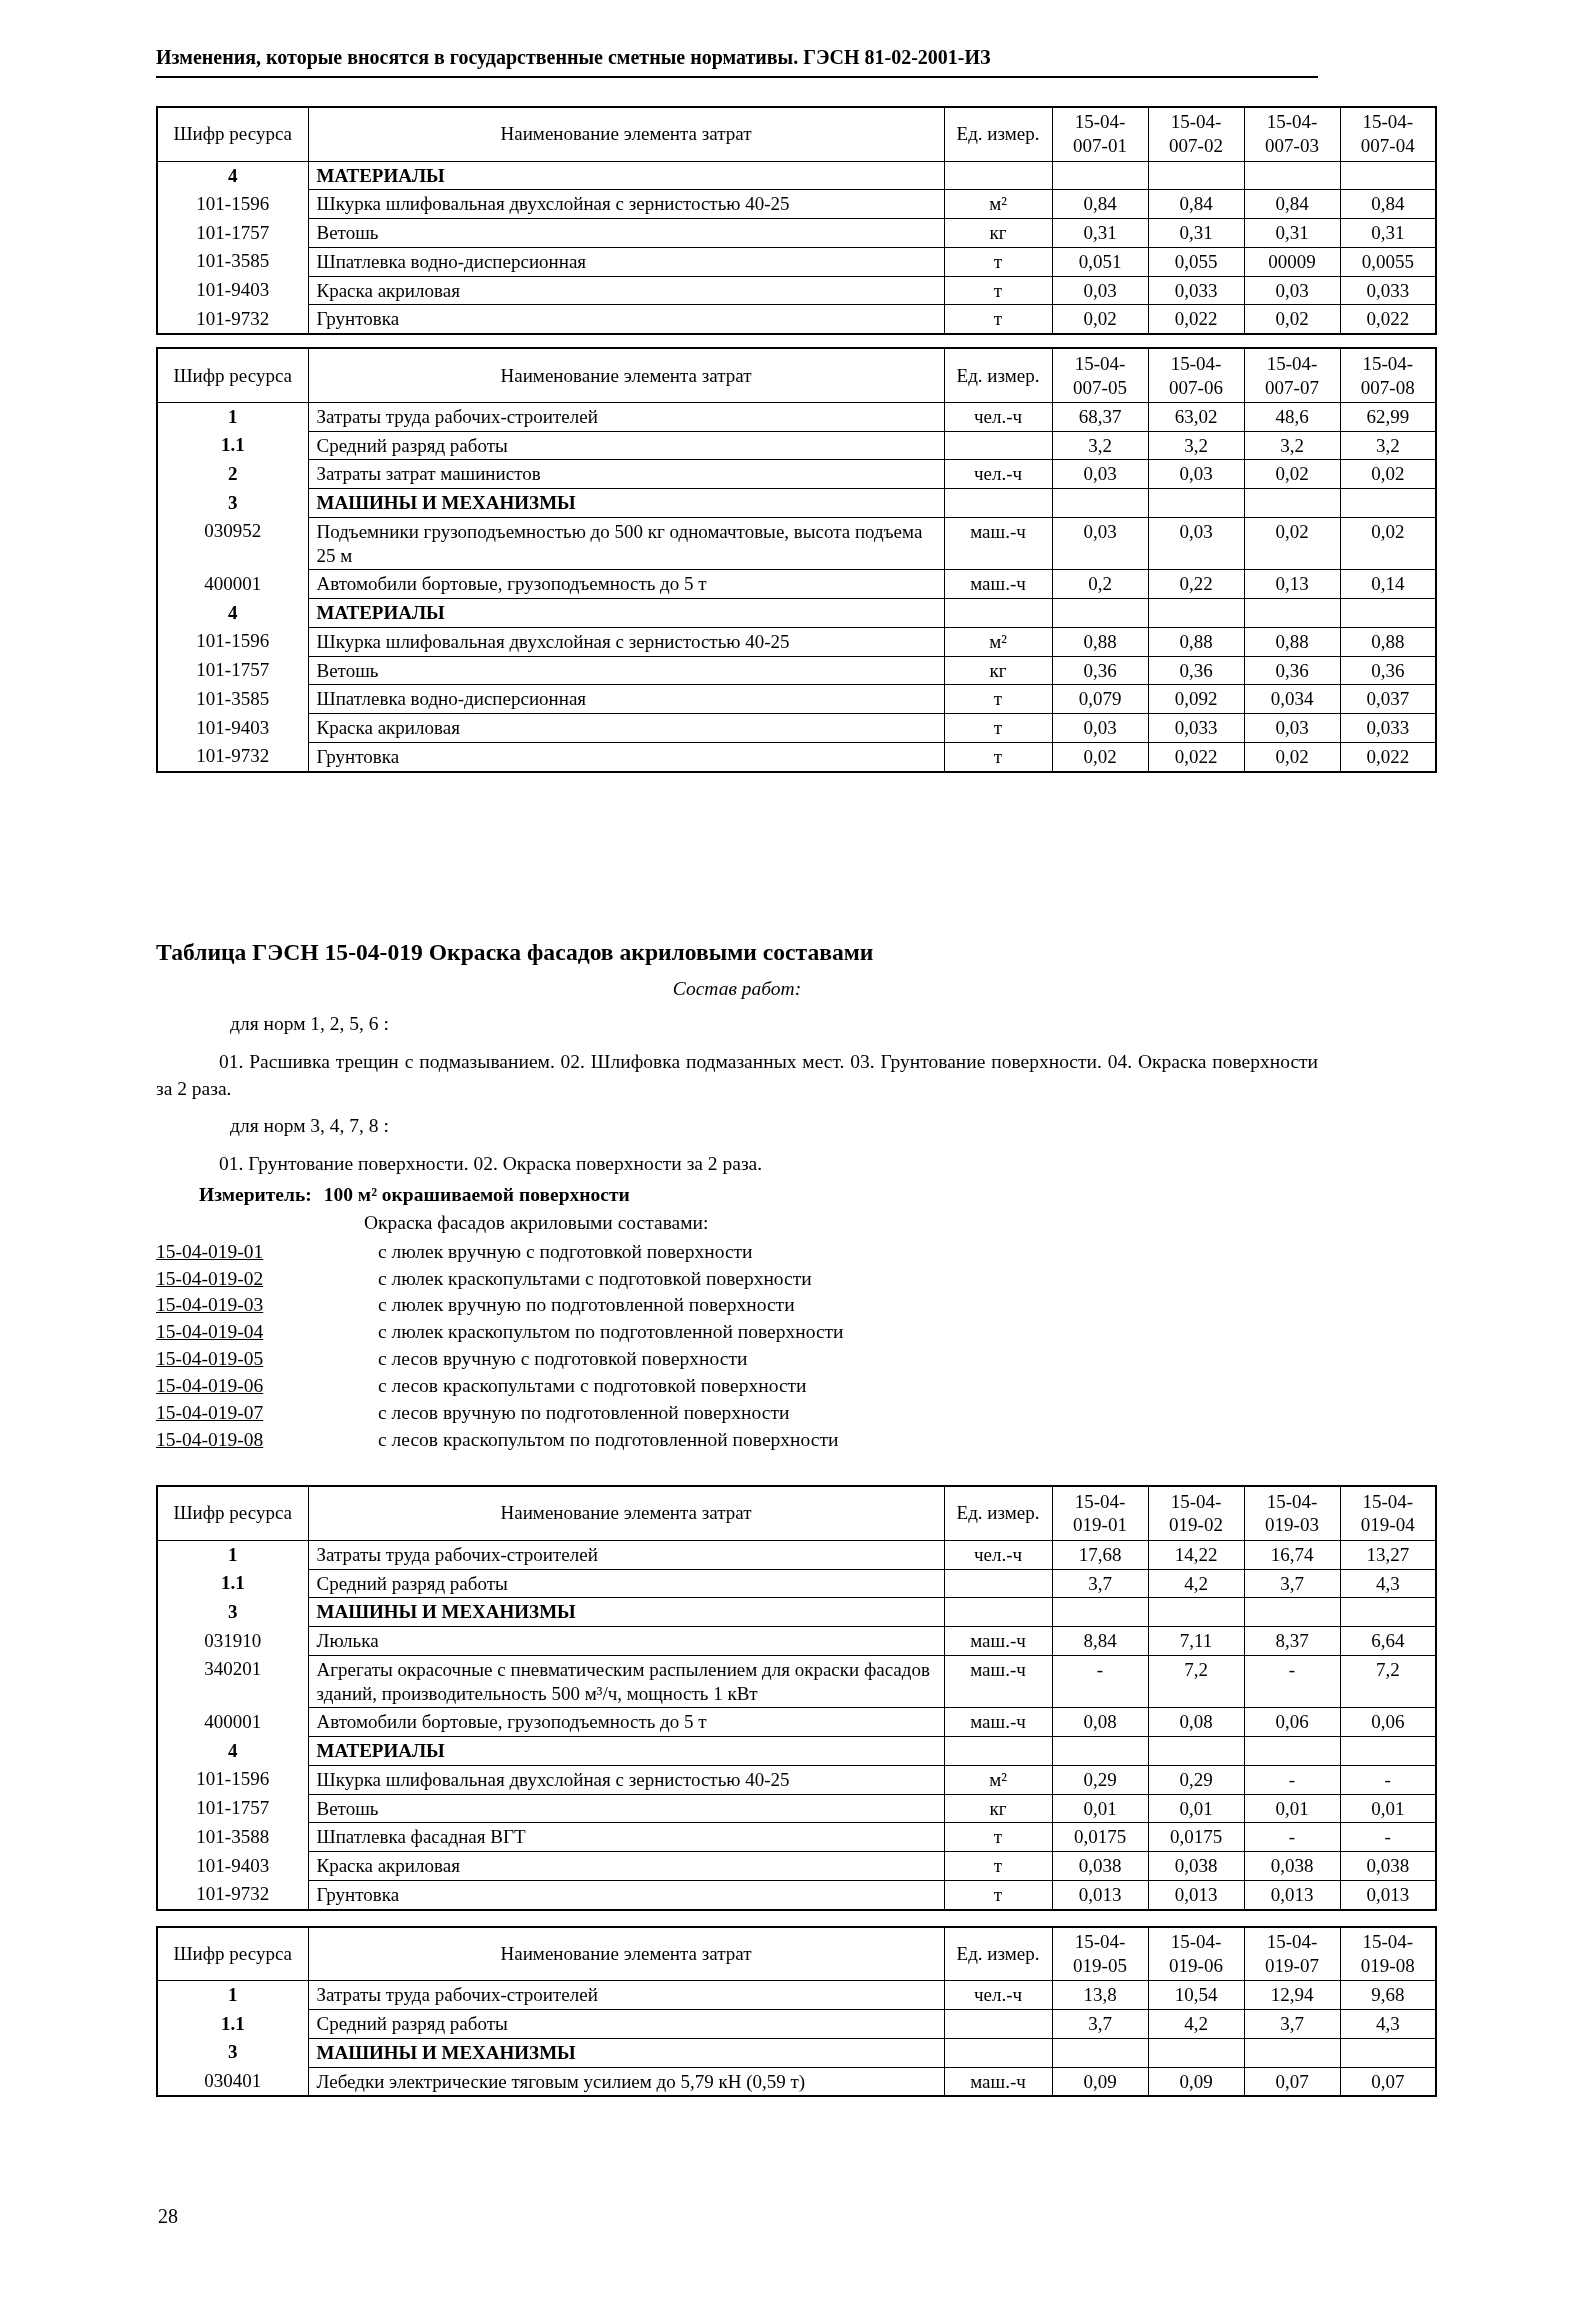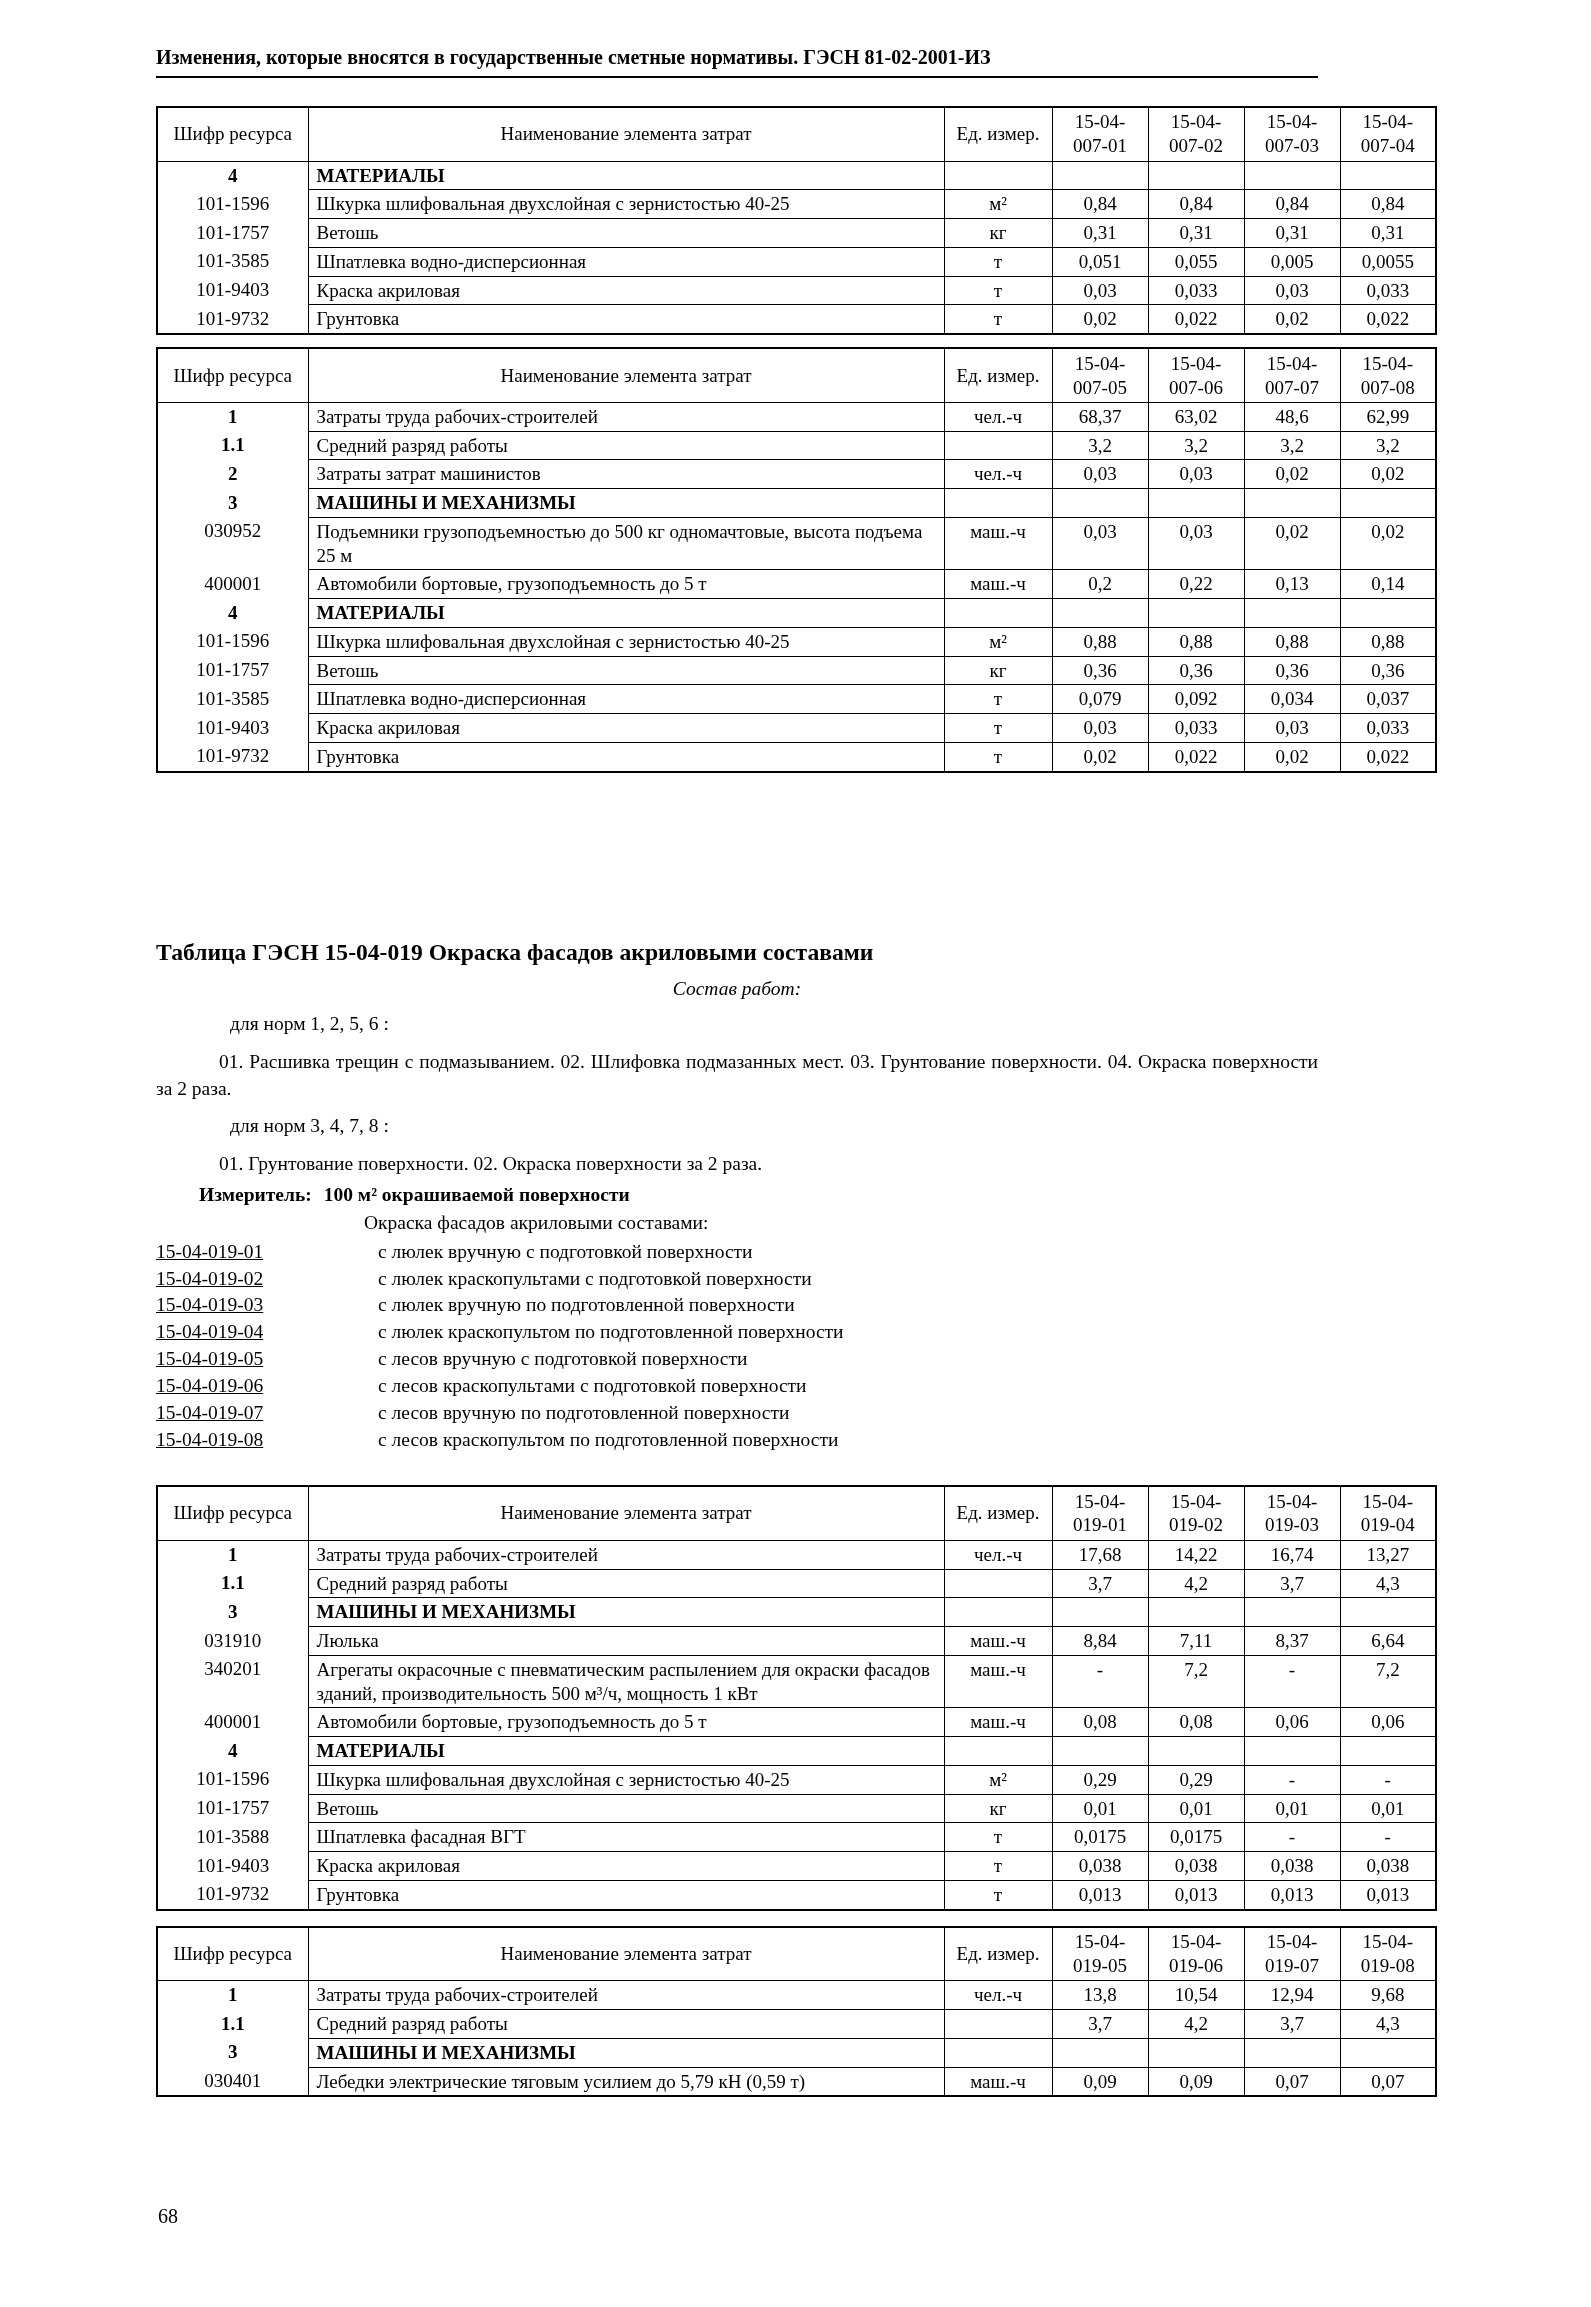--- a/index.html
+++ b/index.html
@@ -149,21 +149,21 @@
           <td class="c-val">0,31</td>
           <td class="c-val">0,31</td>
           <td class="c-val">0,31</td>
         </tr>
         <tr>
           <td class="c-code">101-3585</td>
           <td class="c-name">Шпатлевка водно-дисперсионная</td>
           <td class="c-unit">т</td>
           <td class="c-val">0,051</td>
           <td class="c-val">0,055</td>
-          <td class="c-val">0,005</td>
+          <td class="c-val">00009</td>
           <td class="c-val">0,0055</td>
         </tr>
         <tr>
           <td class="c-code">101-9403</td>
           <td class="c-name">Краска акриловая</td>
           <td class="c-unit">т</td>
           <td class="c-val">0,03</td>
           <td class="c-val">0,033</td>
           <td class="c-val">0,03</td>
           <td class="c-val">0,033</td>
@@ -550,16 +550,16 @@
           <td class="c-name">Лебедки электрические тяговым усилием до 5,79 кН (0,59 т)</td>
           <td class="c-unit">маш.-ч</td>
           <td class="c-val">0,09</td>
           <td class="c-val">0,09</td>
           <td class="c-val">0,07</td>
           <td class="c-val">0,07</td>
         </tr>
       </tbody>
     </table>
 
-  <div class="page-number">68</div>
+  <div class="page-number">28</div>
 
 </div>
 
 
 </body></html>

